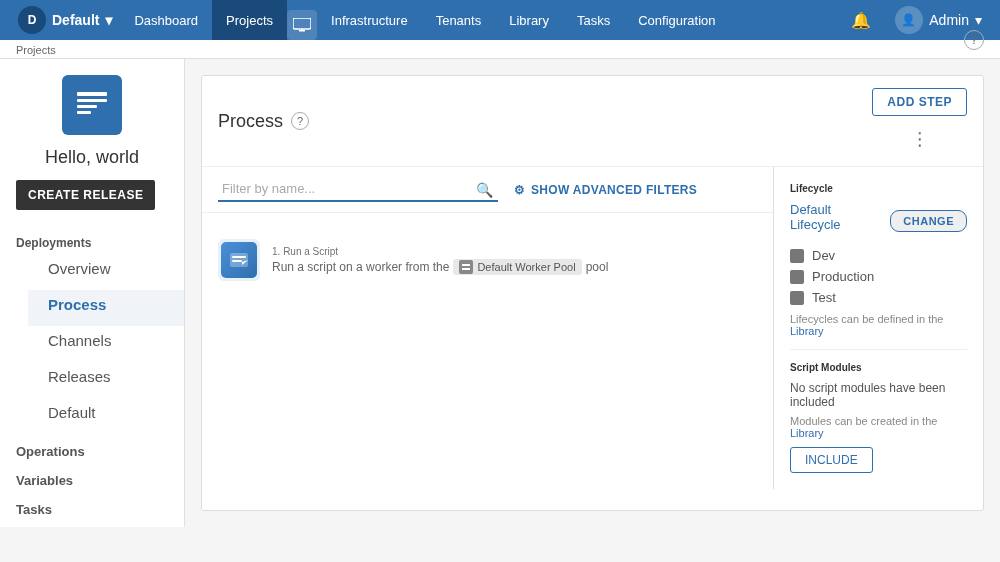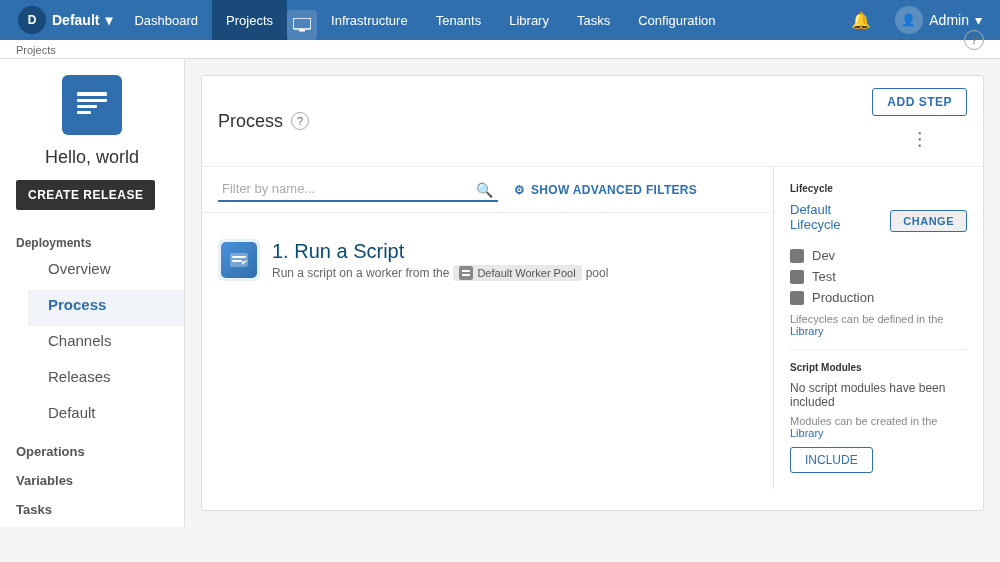--- a/index.html
+++ b/index.html
@@ -337,22 +337,22 @@
       width: 36px;
       height: 36px;
       background: linear-gradient(135deg, #4a90d9 0%, #2f6fad 100%);
       border-radius: 5px;
       display: flex;
       align-items: center;
       justify-content: center;
     }
     .step-details {}
     .step-name {
-      font-size: 20px;
-      color: #0c4a6e;
+      font-size: 10px;
+      color: #737373;
       font-weight: 500;
       cursor: pointer;
     }
     .step-desc {
       font-size: 12px;
       color: #666;
       margin-top: 2px;
       display: flex;
       align-items: center;
       gap: 4px;
@@ -399,21 +399,21 @@
       margin-bottom: 8px;
     }
     .btn-change {
       display: inline-block;
       padding: 4px 12px;
       border: 1px solid #2f6fad;
       color: #2f6fad;
       font-size: 11px;
       font-weight: 600;
       cursor: pointer;
-      border-radius: 3px;
+      border-radius: 9px;
       letter-spacing: 0.5px;
       margin-left: 8px;
     }
     .lifecycle-header-row {
       display: flex;
       align-items: center;
       margin-bottom: 8px;
     }
     .lifecycle-phases {
       margin-bottom: 8px;
@@ -616,25 +616,25 @@
             <span class="lifecycle-name">Default Lifecycle</span>
             <button class="btn-change">CHANGE</button>
           </div>
           <div class="lifecycle-phases">
             <div class="lifecycle-phase">
               <div class="phase-square" style="background:#777;"></div>
               <span>Dev</span>
             </div>
             <div class="lifecycle-phase">
               <div class="phase-square" style="background:#777;"></div>
-              <span>Test</span>
+              <span>Production</span>
             </div>
             <div class="lifecycle-phase">
               <div class="phase-square" style="background:#777;"></div>
-              <span>Production</span>
+              <span>Test</span>
             </div>
           </div>
           <div class="lifecycle-note">
             <span>Lifecycles can be defined in the</span>
             <a href="#">Library</a>
           </div>
 
           <hr class="right-divider">
 
           <div class="right-section-title">Script Modules</div>

